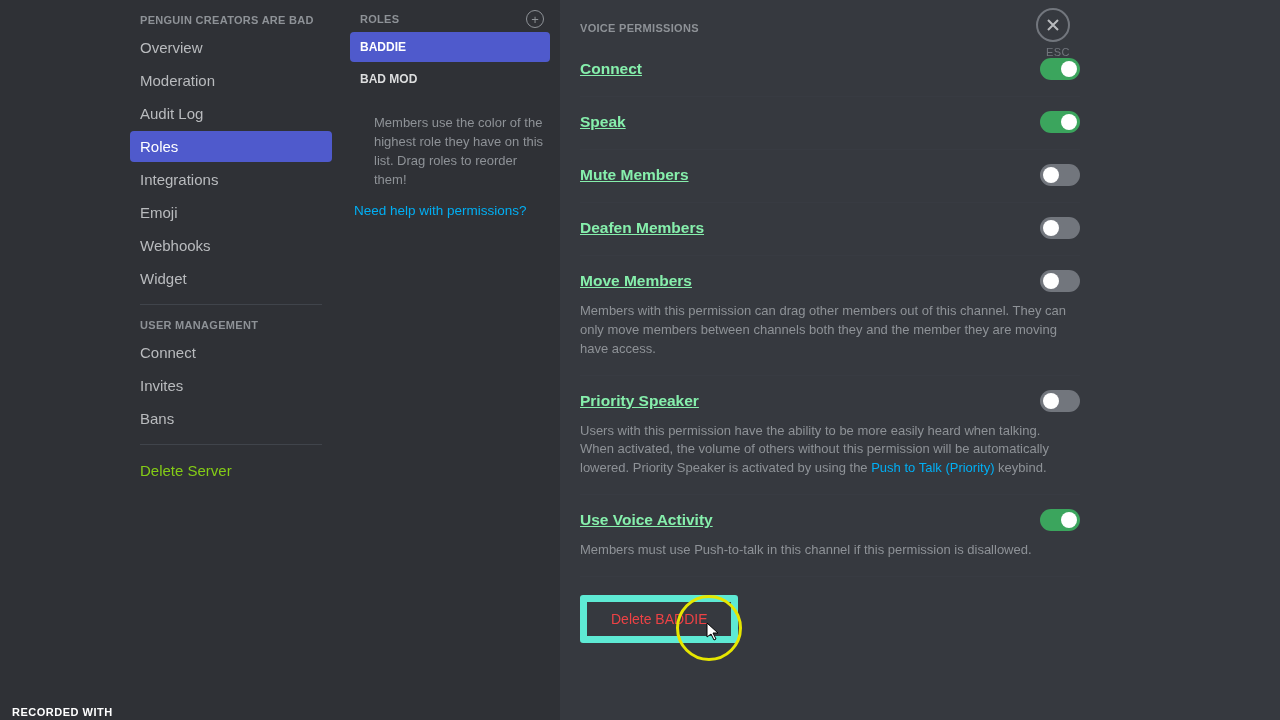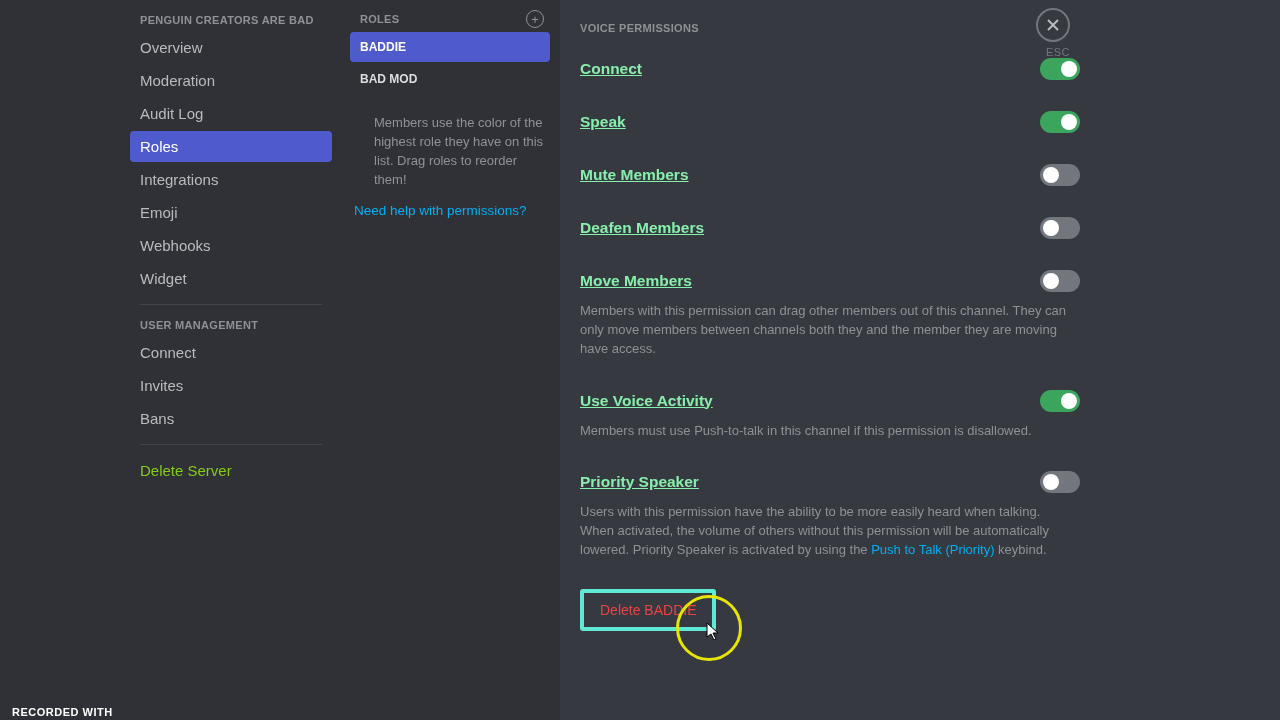--- a/index.html
+++ b/index.html
@@ -137,23 +137,23 @@
     position: absolute;
     top: 3px;
     width: 16px; height: 16px;
     background: #fff;
     border-radius: 50%;
   }
   .toggle.on .knob { right: 3px; }
   .toggle.off .knob { left: 3px; }
   .delete-role-btn {
     display: inline-block;
-    margin-top: 12px;
-    padding: 9px 16px;
-    border: 4px solid #5eead4;
+    margin-top: 18px;
+    padding: 9px 24px;
+    border: 7px solid #5eead4;
     color: #ed4245;
     font-size: 14px;
     border-radius: 3px;
     cursor: pointer;
     background: transparent;
   }
   .close-area {
     position: absolute;
     top: 8px;
     right: 210px;
@@ -275,35 +275,35 @@
         <div class="perm-row">
           <div class="perm-title">Move Members</div>
           <div class="toggle off">
             <div class="knob"></div>
           </div>
         </div>
         <div class="perm-desc">Members with this permission can drag other members out of this channel. They can only move members between channels both they and the member they are moving have access.</div>
       </div>
       <div class="perm">
         <div class="perm-row">
+          <div class="perm-title">Priority Speaker</div>
+          <div class="toggle off">
+            <div class="knob"></div>
+          </div>
+        </div>
+        <div class="perm-desc">Users with this permission have the ability to be more easily heard when talking. When activated, the volume of others without this permission will be automatically lowered. Priority Speaker is activated by using the <span class="inline-link">Push to Talk (Priority)</span> keybind.</div>
+      </div>
+      <div class="perm">
+        <div class="perm-row">
           <div class="perm-title">Use Voice Activity</div>
           <div class="toggle on">
             <div class="knob"></div>
           </div>
         </div>
         <div class="perm-desc">Members must use Push-to-talk in this channel if this permission is disallowed.</div>
-      </div>
-      <div class="perm">
-        <div class="perm-row">
-          <div class="perm-title">Priority Speaker</div>
-          <div class="toggle off">
-            <div class="knob"></div>
-          </div>
-        </div>
-        <div class="perm-desc">Users with this permission have the ability to be more easily heard when talking. When activated, the volume of others without this permission will be automatically lowered. Priority Speaker is activated by using the <span class="inline-link">Push to Talk (Priority)</span> keybind.</div>
       </div>
     </div>
   <button class="delete-role-btn">Delete BADDIE</button>
 </div>
 
 <div class="close-area">
   <div class="close-circle">
     <svg width="16" height="16" viewBox="0 0 16 16">
         <path d="M3 3 L13 13 M13 3 L3 13" stroke="#b9bbbe" stroke-width="2" fill="none"></path>
       </svg>

